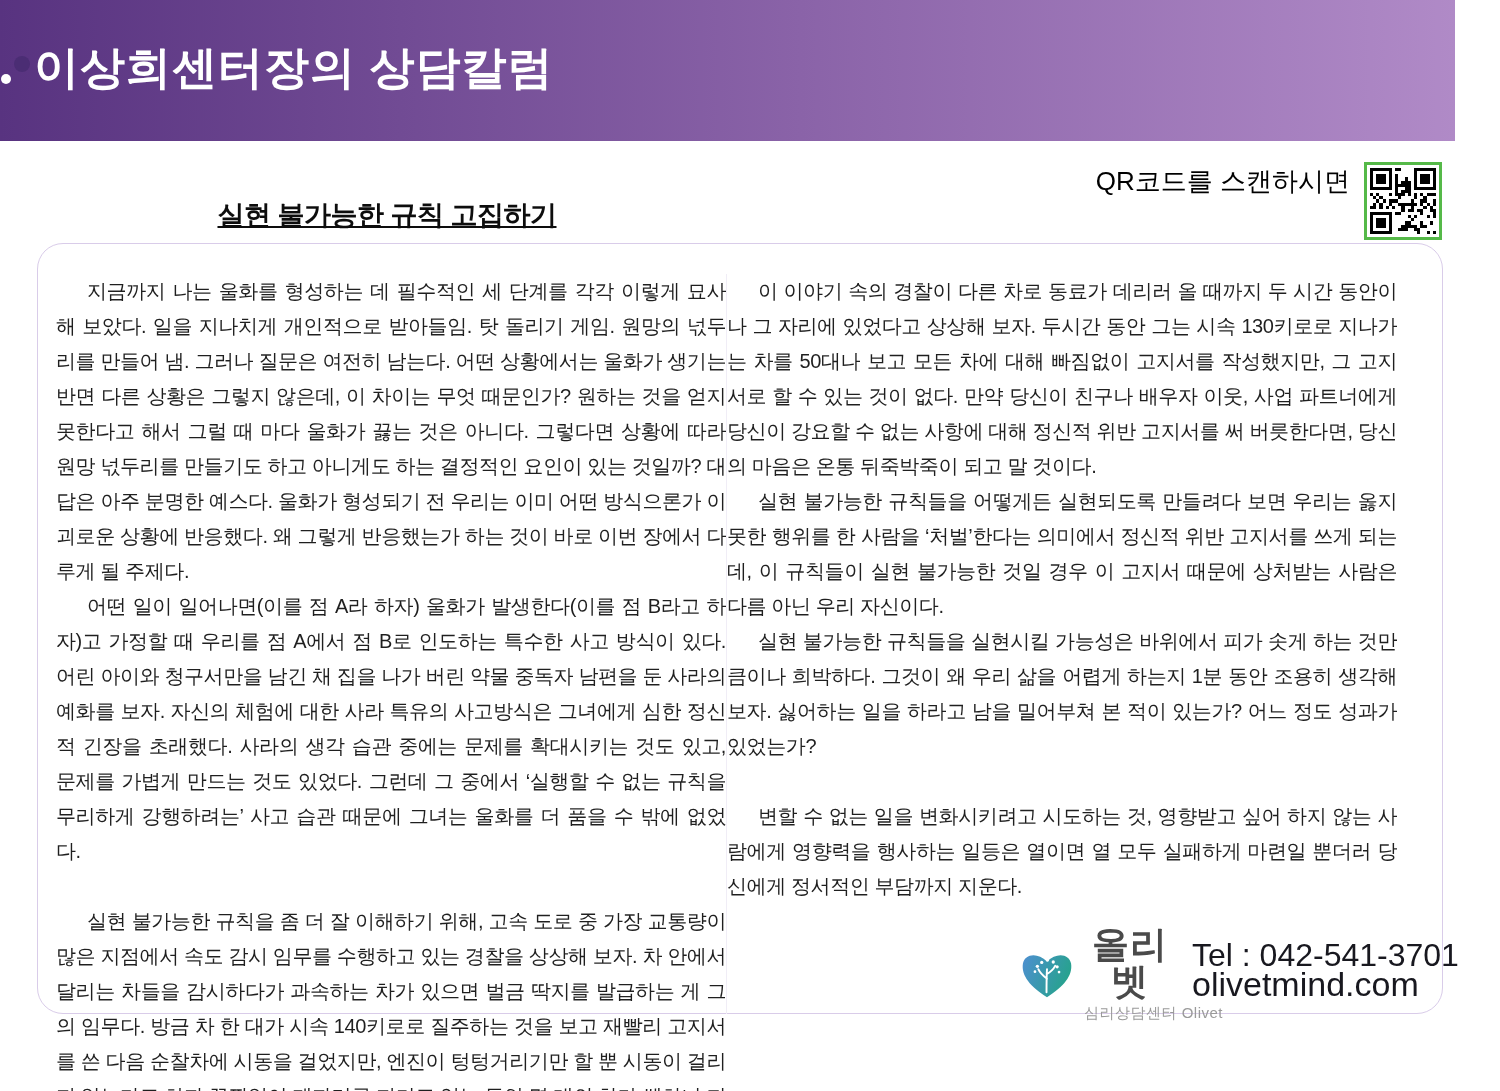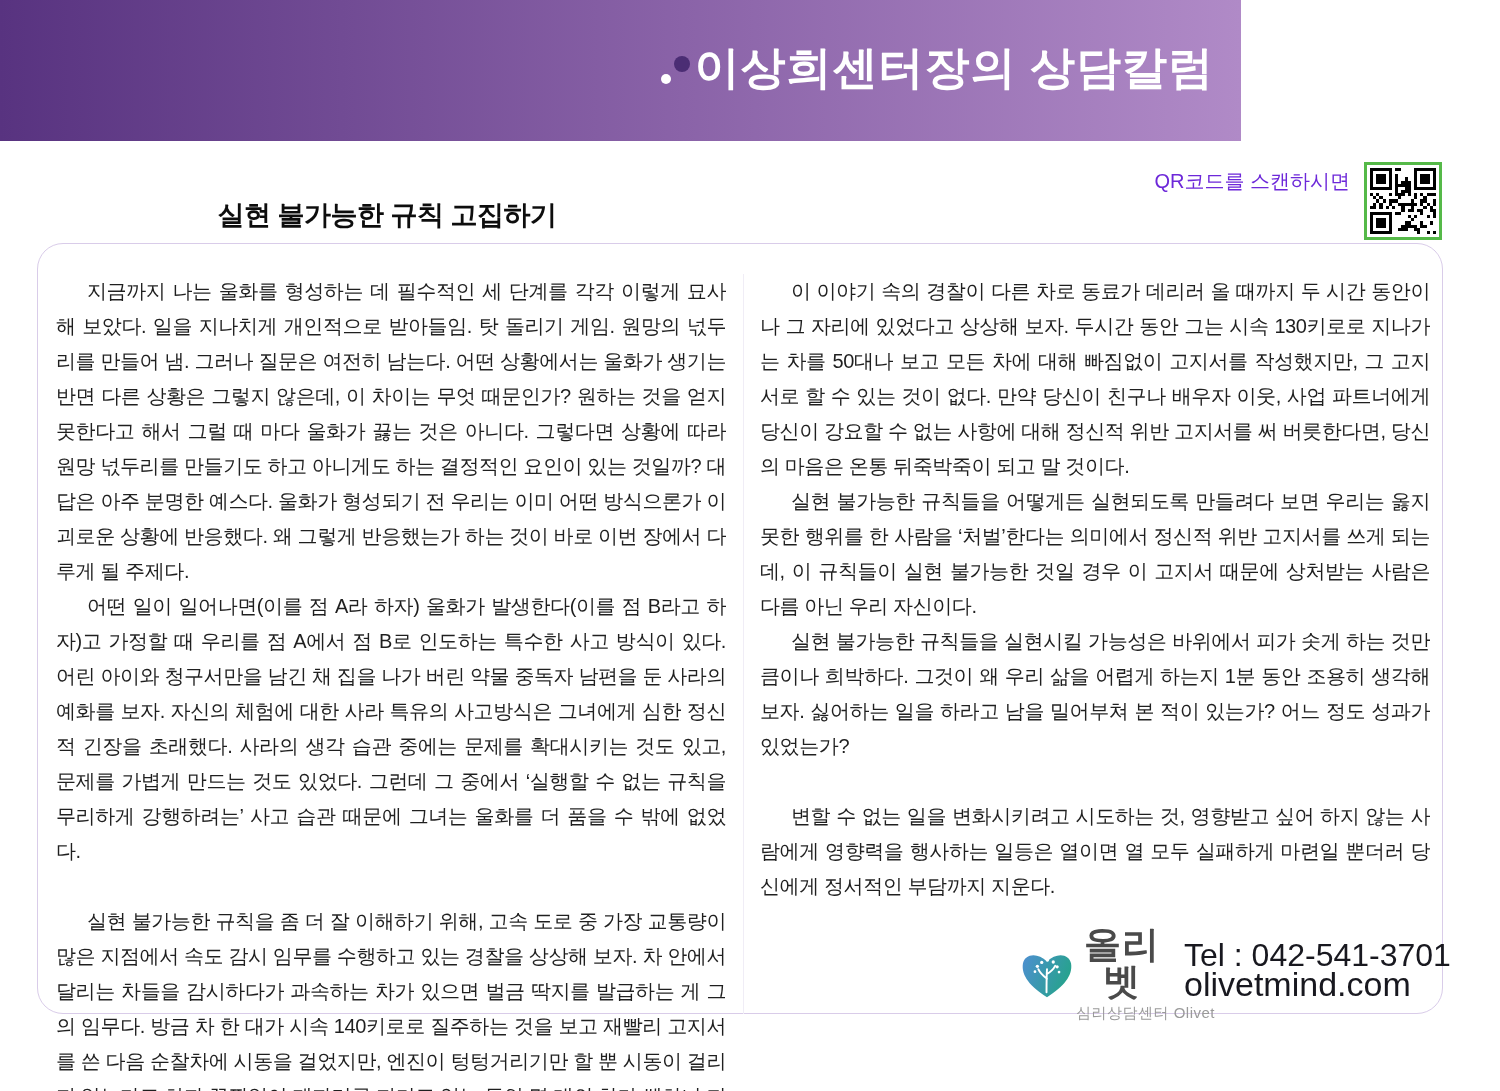--- a/index.html
+++ b/index.html
@@ -4,72 +4,72 @@
 <style>
   * { margin:0; padding:0; box-sizing:border-box; }
   html,body { background:#ffffff; }
   .page {
     position:relative; width:1500px; height:1091px; background:#ffffff;
     font-family:"Liberation Sans","DejaVu Sans",sans-serif; overflow:hidden;
   }
 
   
   .banner {
-    position:absolute; left:0; top:0; width:1241px; height:141px;
+    position:absolute; left:0; top:0; width:1455px; height:141px;
     background:linear-gradient(90deg,#583380 0%,#8a63a8 55%,#b08ac7 100%);
-    display:flex; align-items:center; justify-content:flex-end;
-    padding-right:27px;
+    display:flex; align-items:center; justify-content:flex-start;
+    padding-right:62px;
   }
   .banner-title-wrap { display:flex; align-items:center; }
   .dots { position:relative; width:30px; height:34px; margin-right:4px; flex:0 0 auto; }
   .dot-purple { position:absolute; right:0; top:2px; width:16px; height:16px; border-radius:50%; background:#4b2d74; }
   .dot-white  { position:absolute; left:1px; top:20px; width:10px; height:10px; border-radius:50%; background:#ffffff; }
   .banner-title {
     color:#ffffff; font-size:45px; font-weight:bold; letter-spacing:1px; line-height:1;
     padding-bottom:6px;
   }
 
   
   .qr-block { position:absolute; top:162px; right:58px; display:flex; align-items:flex-start; gap:14px; }
-  .qr-text { text-align:right; font-size:20px; line-height:31px; color:#6d28d9; padding-top:4px; }
+  .qr-text { text-align:right; font-size:26px; line-height:31px; color:#000000; padding-top:4px; }
   .qr-code {
     width:78px; height:78px; background:#ffffff; border:3px solid #55b948;
     padding:3px; display:block;
   }
   .qr-code svg { width:100%; height:100%; display:block; shape-rendering:crispEdges; }
 
   
   .article-title {
     position:absolute; left:37px; top:197px; width:700px; text-align:center;
-    font-size:27px; font-weight:bold; color:#0d0d0d; letter-spacing:-0.5px;
+    font-size:27px; font-weight:bold; color:#0d0d0d; letter-spacing:-0.5px;text-decoration:underline;
   }
 
   
   .content-box {
     position:absolute; left:37px; top:243px; width:1406px; height:771px;
     border:1.5px solid #d9cce9; border-radius:26px;
-    display:flex; justify-content:space-between;
+    display:flex; 
     padding:30px 12px 0 18px;
   }
   .col { width:670px; }
   .column-divider { width:1px; background:#f0edf6; height:740px; align-self:flex-start; }
   .body-p {
     font-size:20px; line-height:35px; color:#1f1f1f; text-align:justify;
     letter-spacing:-0.4px; word-break:break-all;
   }
   .body-p.indent { text-indent:1.55em; }
   .body-p.gap { margin-top:35px; }
 
   
   .footer-logo {
     position:absolute; left:1018px; top:926px;
     display:flex; align-items:center;
   }
   .heart-logo { width:58px; height:52px; flex:0 0 auto; }
-  .logo-text-block { width:92px; text-align:center; }
+  .logo-text-block { margin-left:8px; width:92px; text-align:center; }
   .logo-name { font-size:37px; font-weight:bold; color:#4a4a4a; letter-spacing:1px; line-height:1.0; }
   .logo-sub  { font-size:15px; color:#9a9a9a; letter-spacing:0.5px; margin-top:4px; white-space:nowrap; }
   .contact-block { margin-left:16px; padding-bottom:10px; }
   .contact-tel  { font-size:32px; color:#18181f; line-height:29px; }
   .contact-site { font-size:34px; color:#18181f; line-height:29px; }
 </style>
 </head>
 <body>
 
 <div class="page">

